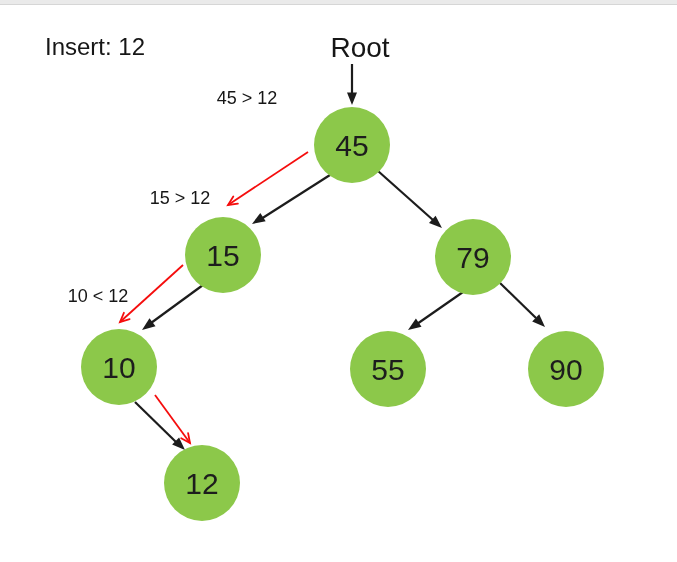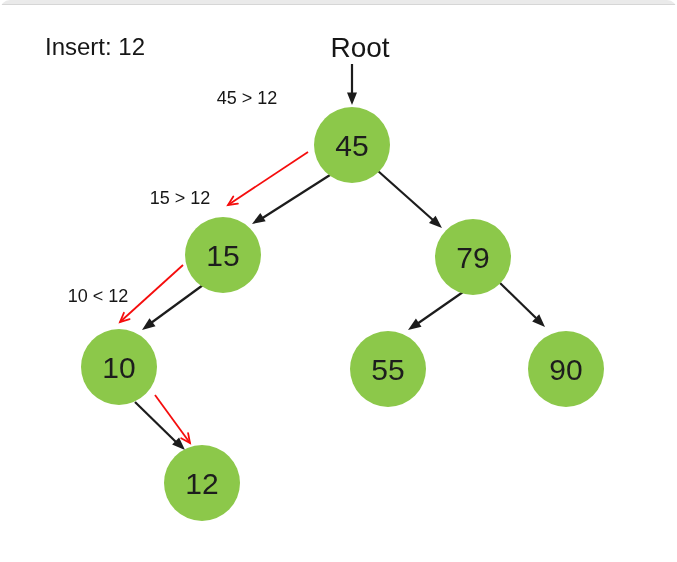--- a/index.html
+++ b/index.html
@@ -11,21 +11,20 @@
     --strip-line:#d6d6d6;
     --label-color:#161616;
   }
   html,body{margin:0;padding:0;background:#fff;}
   .stage{
     position:relative;
     width:677px;height:562px;
     background:#ffffff;
     font-family:"Liberation Sans", sans-serif;
     overflow:hidden;
-    border-radius:10px;
   }
   svg{display:block;}
   .edge-line{stroke:var(--edge-color);stroke-width:2.2;fill:none;}
   .edge-head{fill:var(--edge-color);stroke:none;}
   .trav-line{stroke:var(--trav-color);stroke-width:1.8;fill:none;}
   .trav-head{stroke:var(--trav-color);stroke-width:1.8;fill:none;stroke-linecap:round;}
   .node-circle{fill:var(--node-fill);stroke:none;}
   .node-value{
     font-family:"Liberation Sans", sans-serif;
     font-size:30px;fill:var(--node-text);

